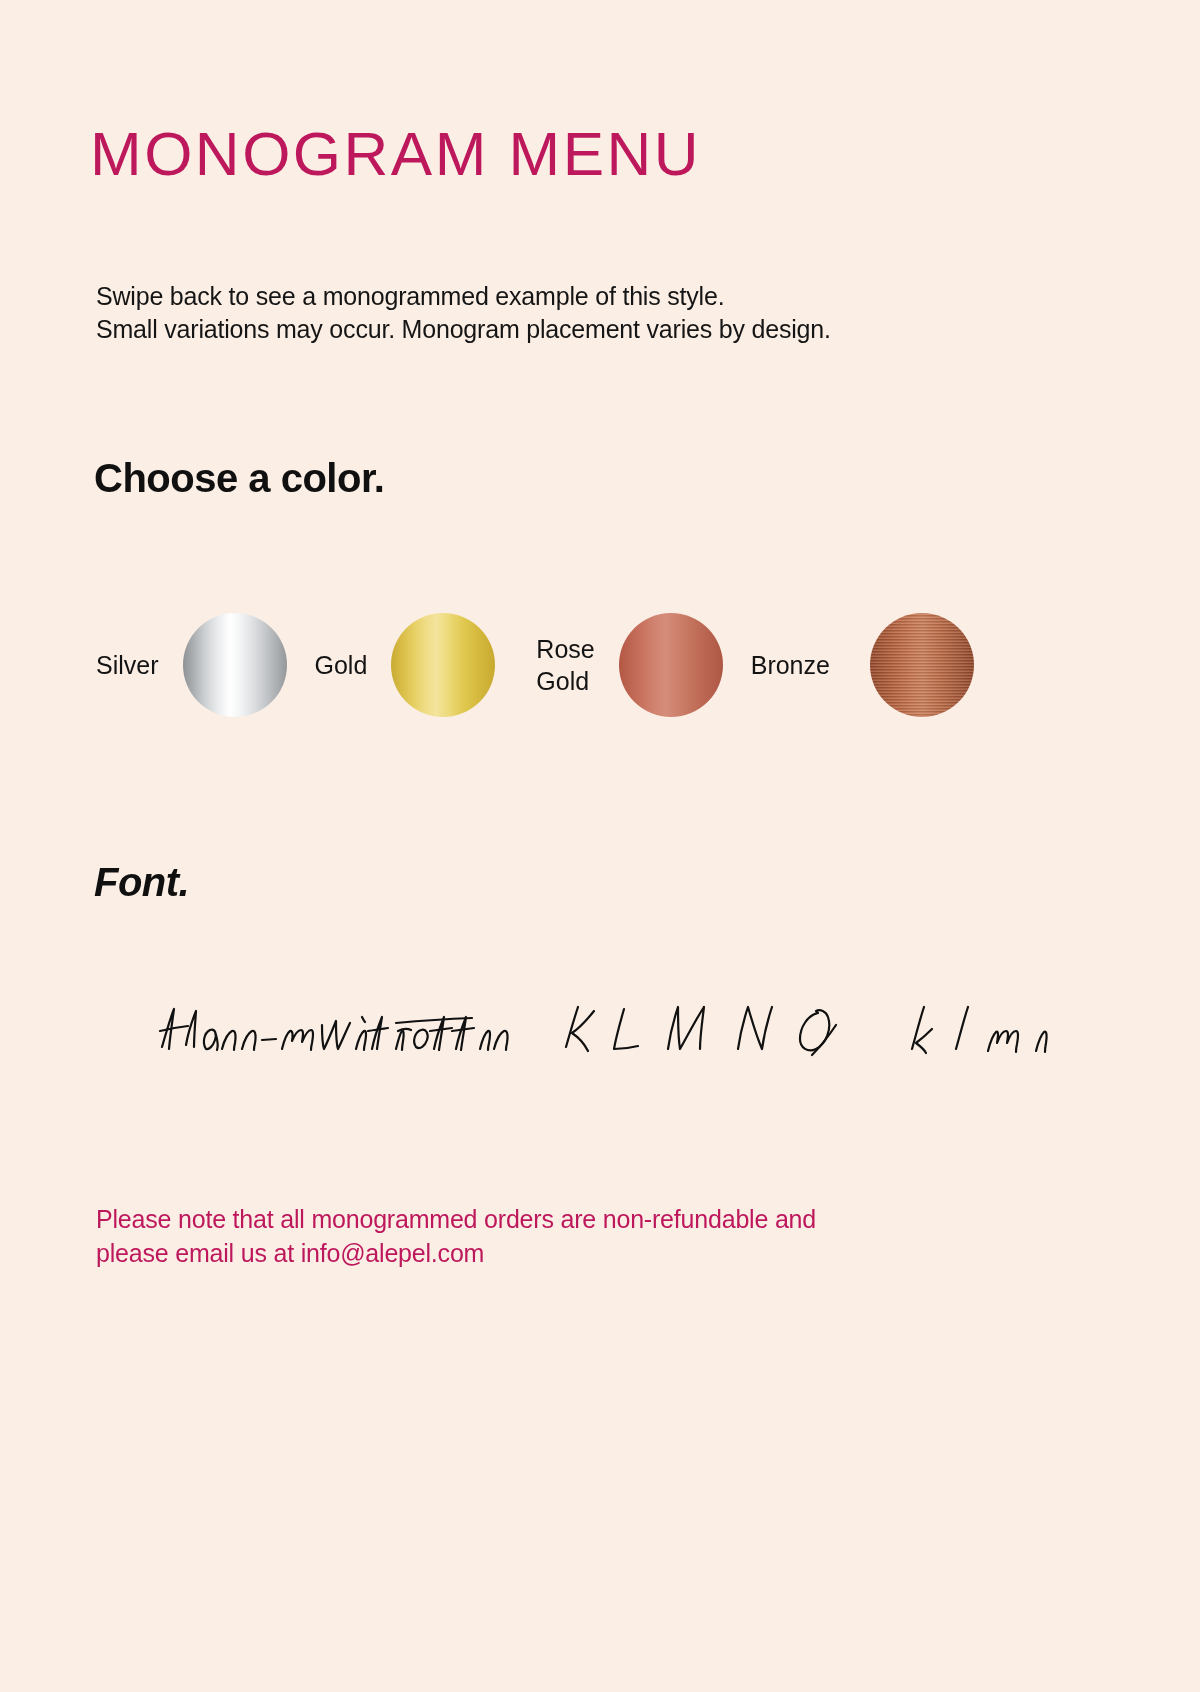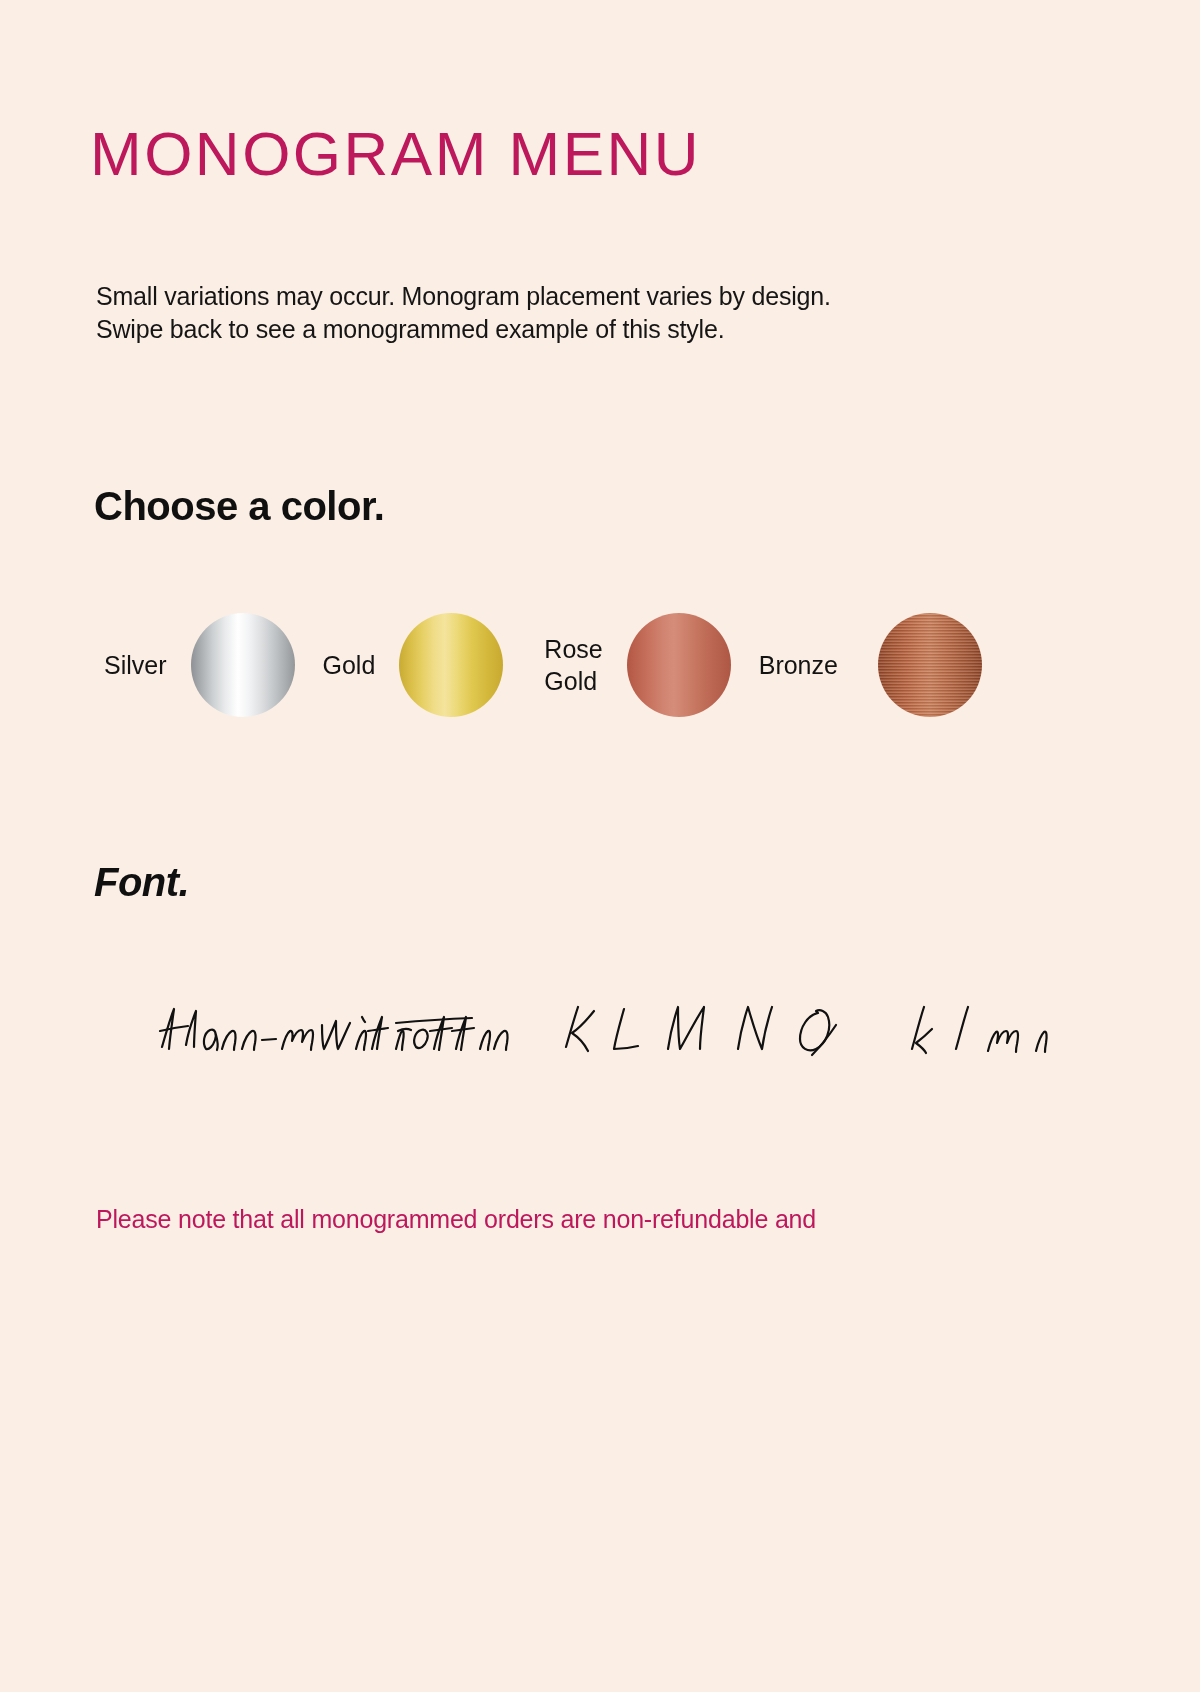--- a/index.html
+++ b/index.html
@@ -49,21 +49,21 @@
 
   
   .section-heading {
     position: absolute;
     font-size: 40px;
     font-weight: 700;
     letter-spacing: -0.5px;
     color: #101010;
     white-space: nowrap;
   }
-  .heading-color { left: 94px; top: 484px; }
+  .heading-color { left: 94px; top: 456px; }
   .heading-font  { left: 94px; top: 860px; font-style: italic; }
 
   
   .color-row {
     position: absolute;
     left: 96px;
     top: 600px;
     width: 1010px;
     height: 130px;
     display: flex;
@@ -178,29 +178,29 @@
   .footer-note div { white-space: nowrap; }
 </style>
 </head>
 <body>
 
 <div class="page">
 
   <div class="title">MONOGRAM MENU</div>
 
   <div class="intro">
+    <div>Swipe back to see a monogrammed example of this style.</div>
     <div>Small variations may occur. Monogram placement varies by design.</div>
-    <div>Swipe back to see a monogrammed example of this style.</div>
   </div>
 
   <div class="section-heading heading-color">Choose a color.</div>
 
   <div class="color-row">
 
-    <div class="swatch-group" style="margin-right:28px;margin-left:8px;">
+    <div class="swatch-group" style="margin-right:28px;">
       <span class="swatch-label" style="margin-right:24px;">Silver</span>
       <span class="swatch swatch-silver"></span>
     </div>
 
     <div class="swatch-group" style="margin-right:28px;">
       <span class="swatch-label" style="margin-right:24px;">Gold</span>
       <span class="swatch swatch-gold"></span>
     </div>
 
     <div class="swatch-group" style="margin-right:28px;">
@@ -259,15 +259,16 @@
         <path d="M782,44 C776,50 770,55 766,58 C770,61 774,64 776,68"></path>
         <path d="M806,64 C810,50 814,34 818,22"></path>
         <path d="M838,66 C840,58 843,50 846,47 C849,45 848,52 847,58 C850,50 853,46 856,46 C859,46 858,52 857,58 C860,50 863,46 866,46 C869,46 868,53 867,59 C866,63 866,66 866,67"></path>
         <path d="M886,66 C888,58 891,50 894,47 C897,45 897,52 896,58 C895,63 895,66 895,67"></path>
       </g>
     </svg>
   </div>
 
   <div class="footer-note">
     <div>Please note that all monogrammed orders are non-refundable and</div>
+    <div>please email us at info@alepel.com</div>
   </div>
 
 </div>
 
 </body></html>

